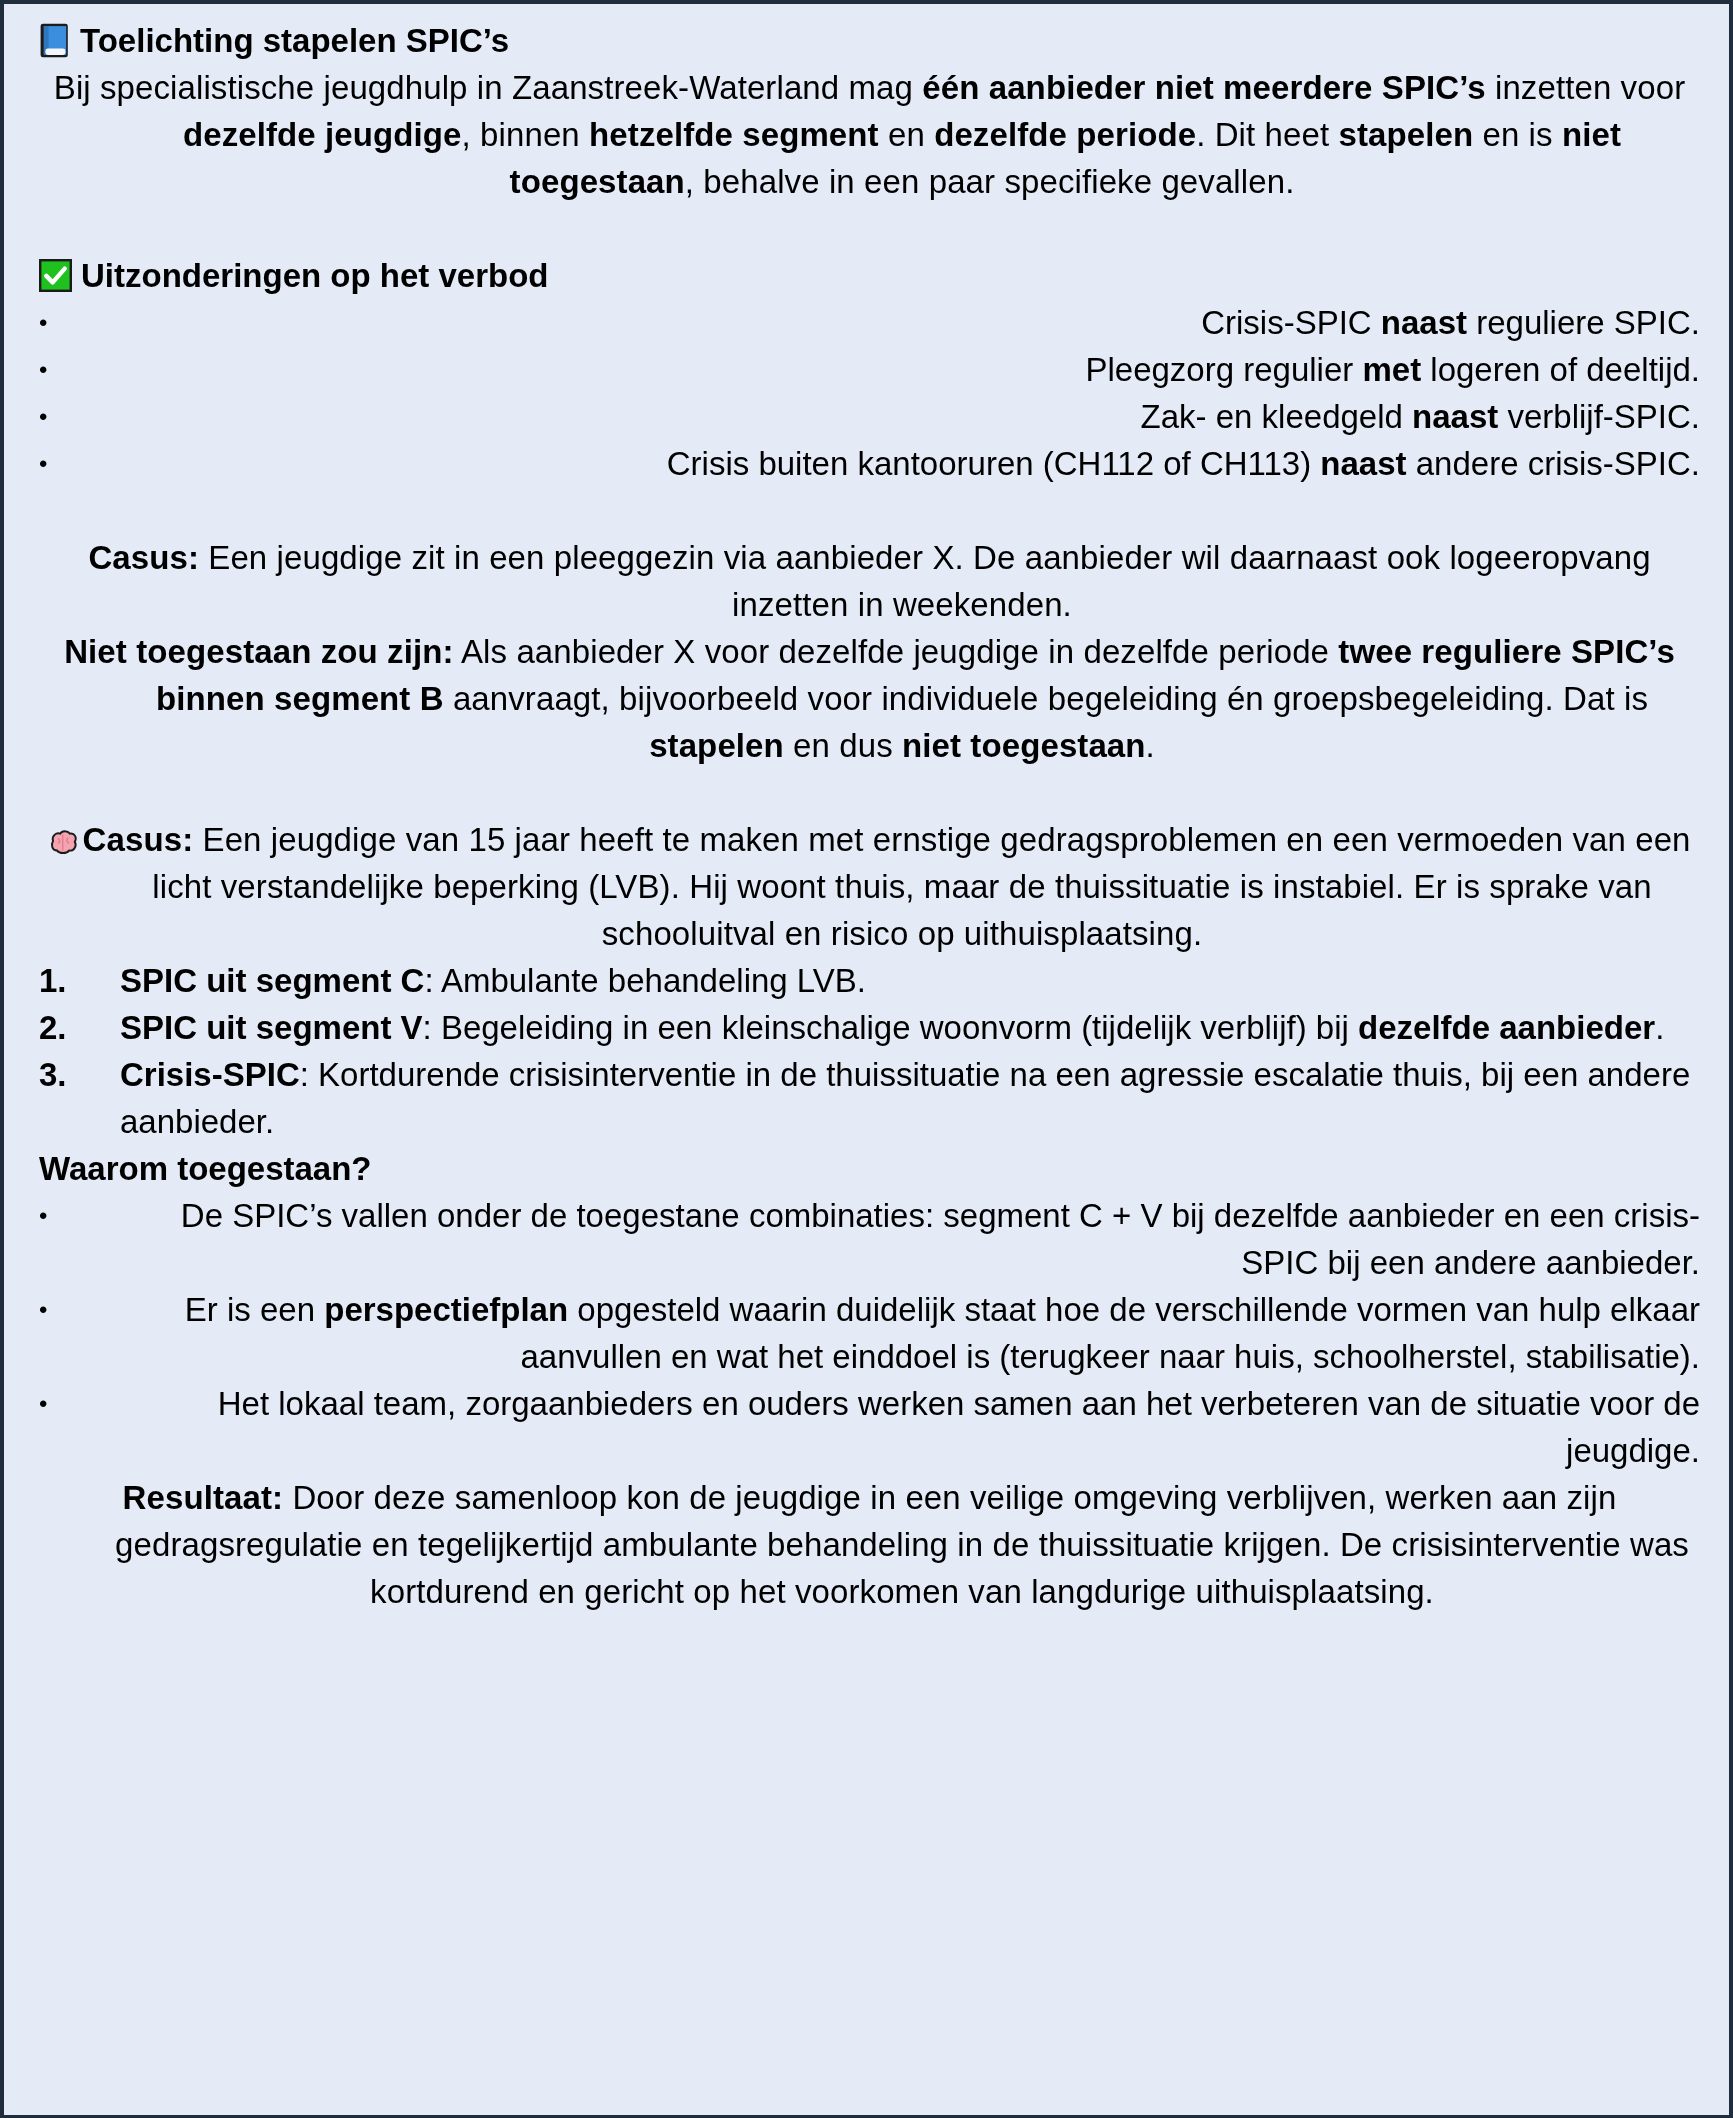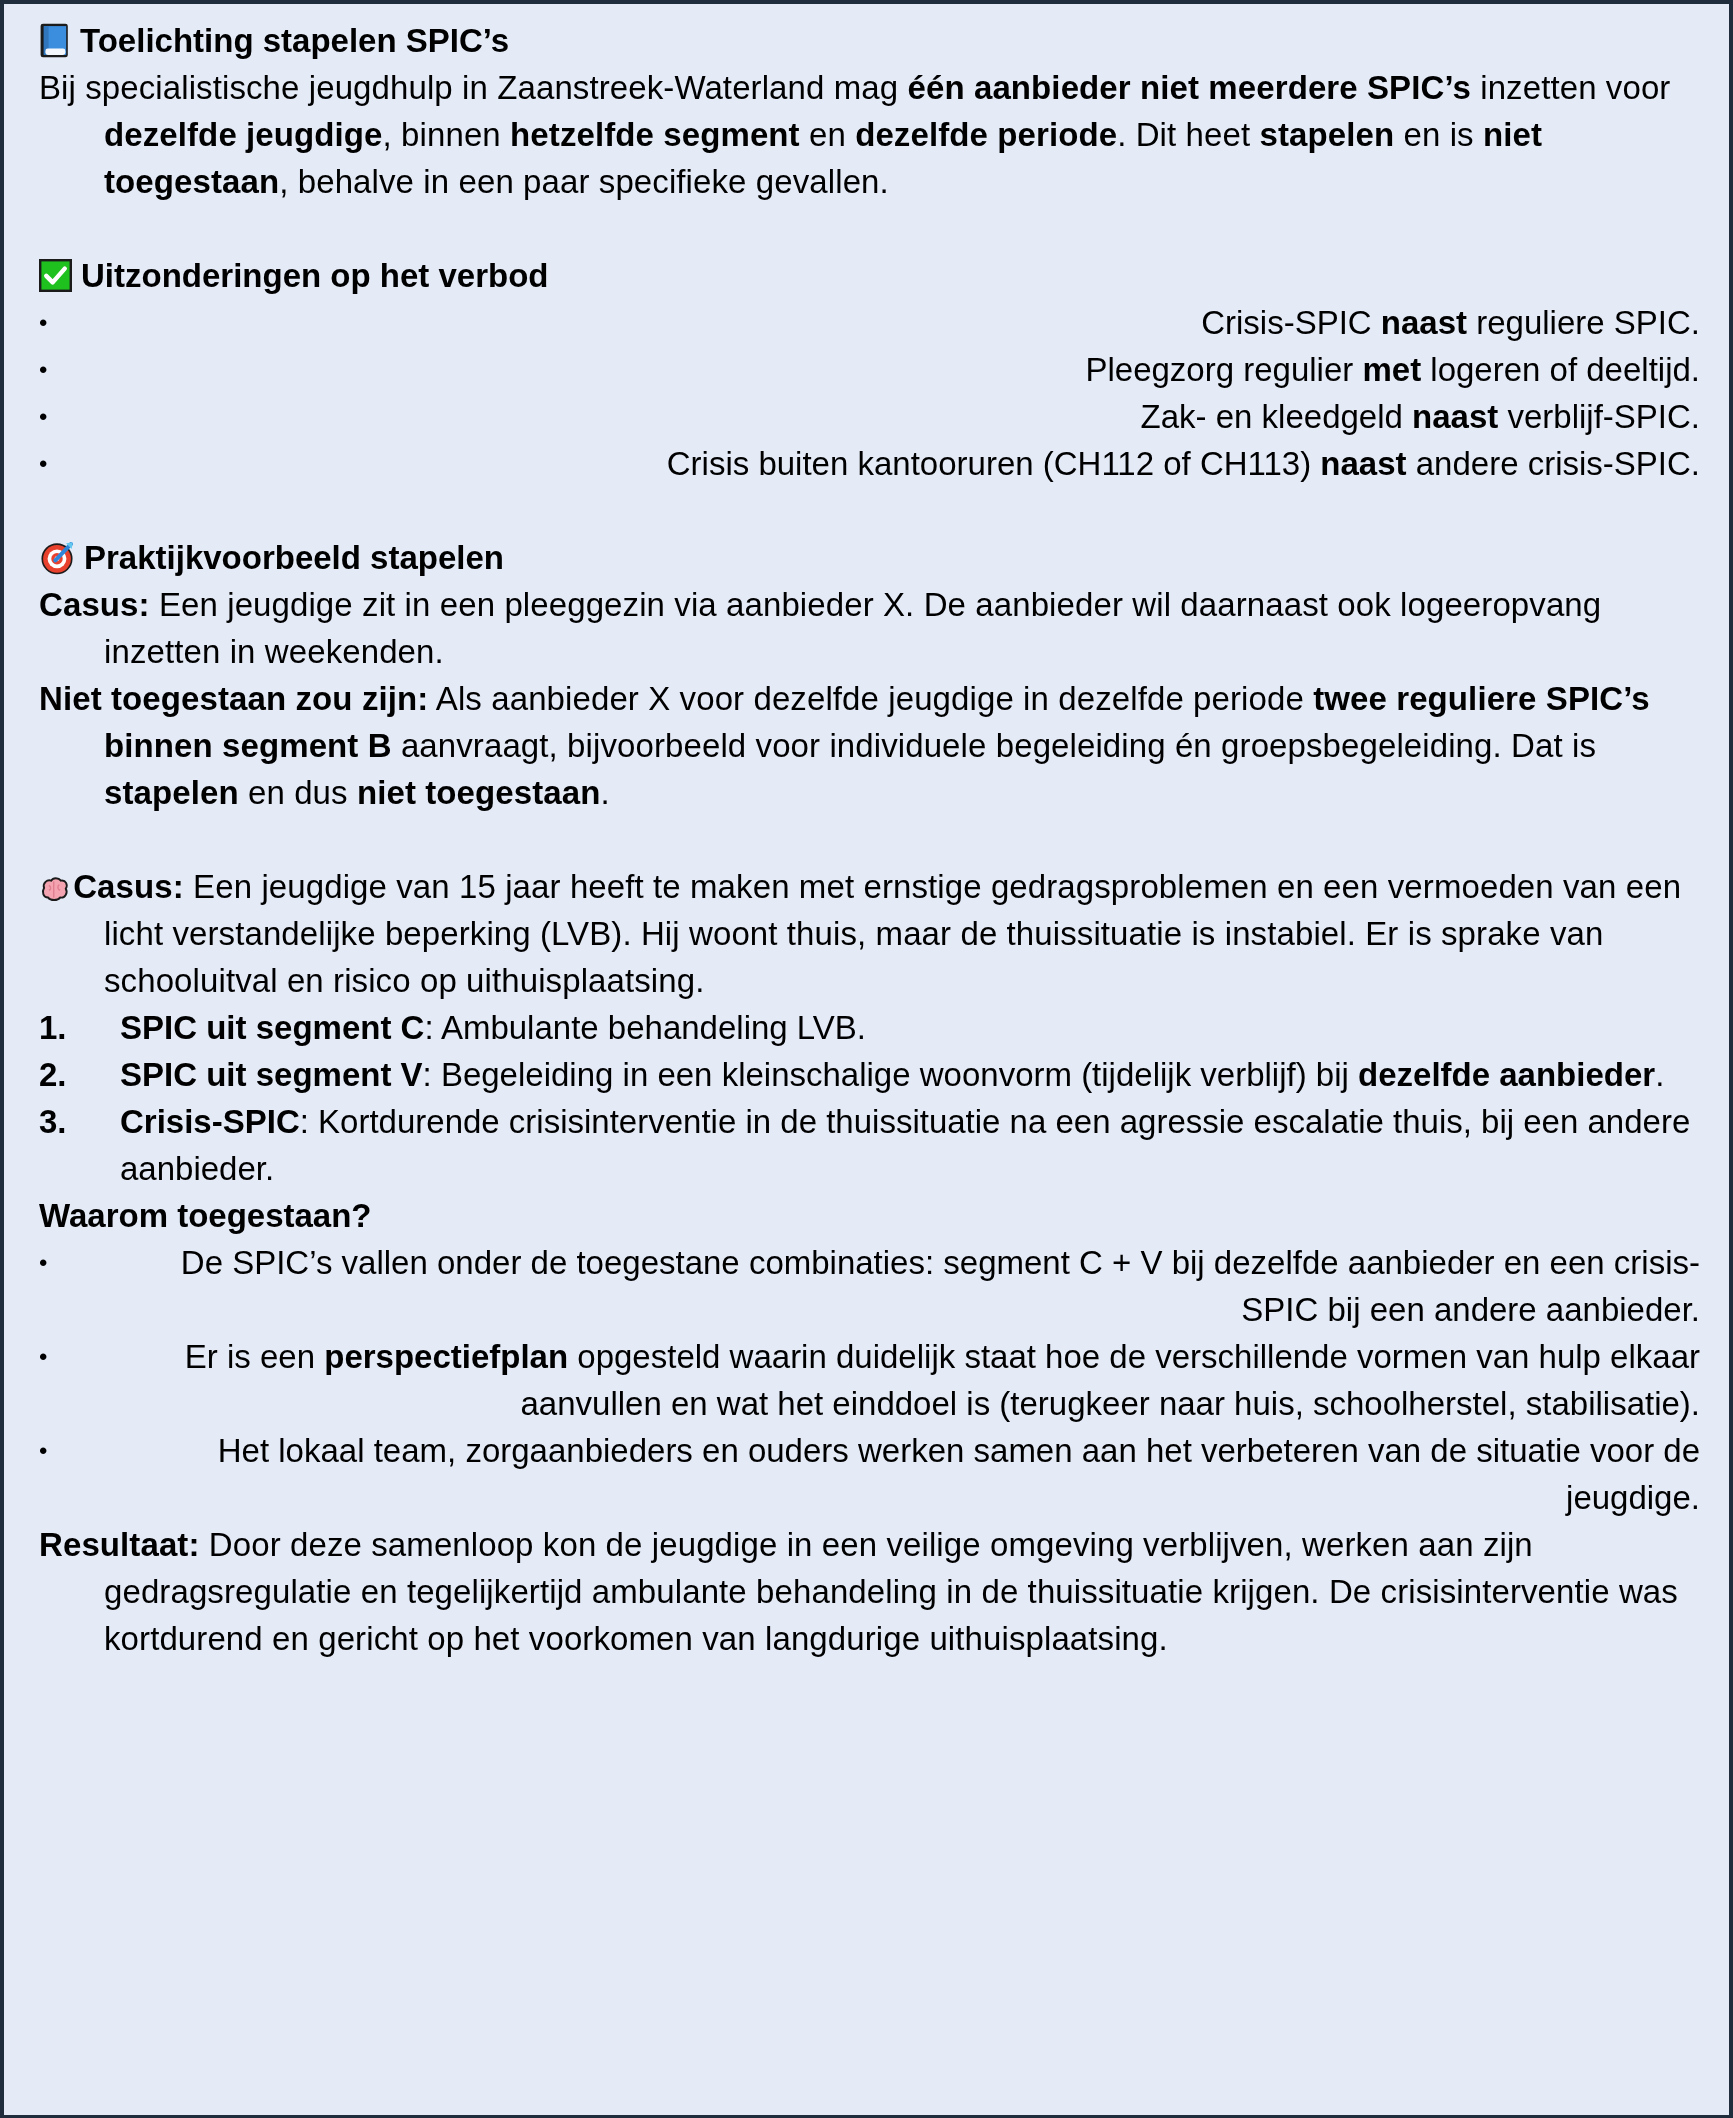--- a/index.html
+++ b/index.html
@@ -27,20 +27,21 @@
   
   .line {
     font-size: 33px;
     line-height: 47px;
     color: #000000;
     letter-spacing: 0.1px;
   }
   .hang {
     padding-left: 65px;
     text-indent: -65px;
+    text-align: center;
   }
   b, .b { font-weight: bold; }
 
   .heading {
     font-size: 33px;
     line-height: 47px;
     font-weight: bold;
     color: #000000;
     display: flex;
     align-items: center;
@@ -150,34 +151,20 @@
       <span class="bullet-text"><span>Zak- en kleedgeld </span><b>naast</b><span> verblijf-SPIC.</span></span>
     </div>
     <div class="bullet-row">
       <span class="bullet-mark">•</span>
       <span class="bullet-gap"></span>
       <span class="bullet-text"><span>Crisis buiten kantooruren (CH112 of CH113) </span><b>naast</b><span> andere crisis-SPIC.</span></span>
     </div>
 
     <div class="spacer"></div>
 
-    <div class="heading">
-      <span class="icon">
-        <svg width="36" height="36" viewBox="0 0 44 44">
-          <circle cx="22" cy="23" r="19" fill="#1b1b1b"></circle>
-          <circle cx="22" cy="23" r="17" fill="#e8422e"></circle>
-          <circle cx="22" cy="23" r="11.5" fill="#ffffff"></circle>
-          <circle cx="22" cy="23" r="7" fill="#e8422e"></circle>
-          <circle cx="22" cy="23" r="3" fill="#ffffff"></circle>
-          <path d="M20 25 L39 5" stroke="#2f86d8" stroke-width="5" stroke-linecap="round"></path>
-          <path d="M33 4 L41 3 L40 11 Z" fill="#63c8ef"></path>
-        </svg>
-      </span>
-      <span>Praktijkvoorbeeld stapelen</span>
-    </div>
 
     <div class="line hang">
       <b>Casus:</b><span> Een jeugdige zit in een pleeggezin via aanbieder X. De aanbieder wil daarnaast ook logeeropvang inzetten in weekenden.</span>
     </div>
 
 
     <div class="line hang">
       <b>Niet toegestaan zou zijn:</b><span> Als aanbieder X voor dezelfde jeugdige in dezelfde periode </span><b>twee reguliere SPIC’s binnen segment B</b><span> aanvraagt, bijvoorbeeld voor individuele begeleiding én groepsbegeleiding. Dat is </span><b>stapelen</b><span> en dus </span><b>niet toegestaan</b><span>.</span>
     </div>
 

